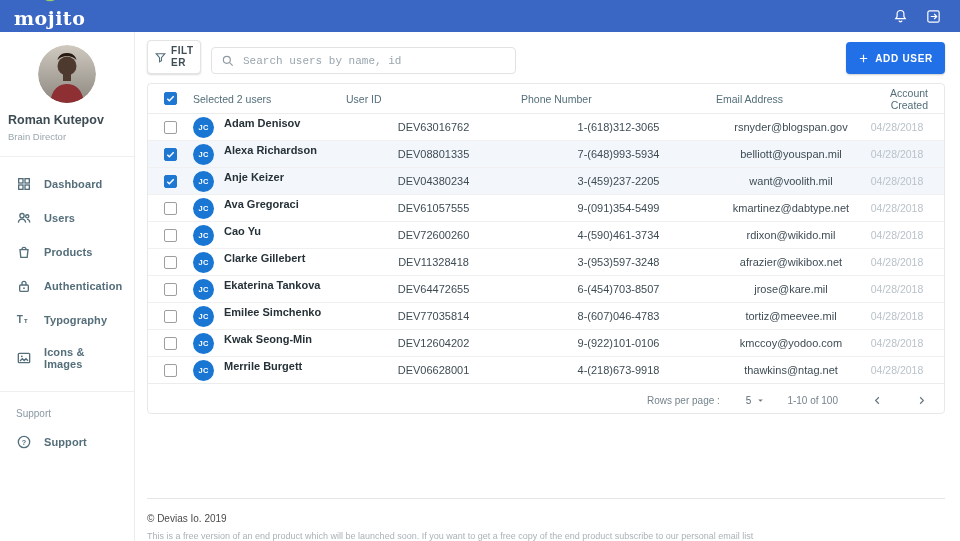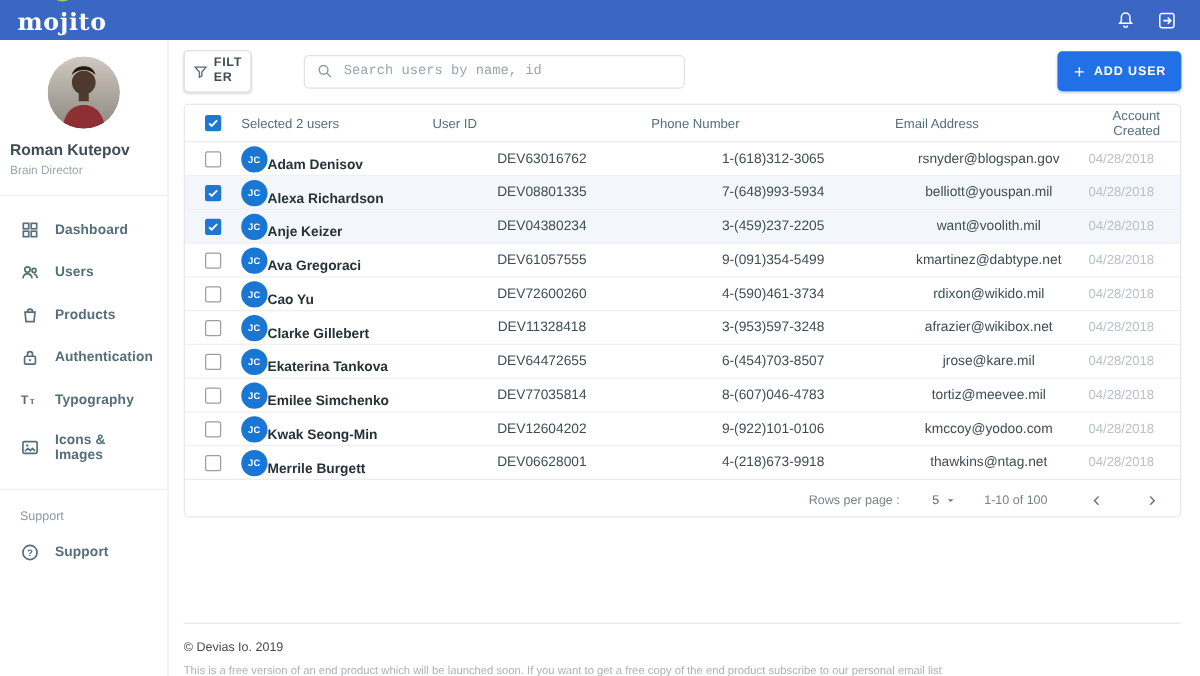--- a/index.html
+++ b/index.html
@@ -26,21 +26,21 @@
   .profile-name { font-size:12.5px; font-weight:bold; color:#3e4c54; margin-top:10px; }
   .profile-role { font-size:9.5px; color:#9aa7ae; margin-top:4px; }
   .nav { padding:10px 0 12px; border-bottom:1px solid #efefef; }
   .nav-item { display:flex; align-items:center; gap:12px; padding:9px 16px; cursor:pointer; }
   .nav-item .nav-icon { width:16px; height:16px; flex-shrink:0; display:inline-flex; }
   .nav-item .nav-label { font-size:11px; color:#546E7A; font-weight:bold; letter-spacing:.1px; }
   .nav-section-label { font-size:10px; color:#8aa; color:#8a99a3; padding:16px 16px 4px; }
   .nav-support { padding-top:2px; }
 
   
-  .toolbar { display:flex; align-items:center;gap:32px; }
+  .toolbar { display:flex; align-items:flex-end; }
   .filter-btn { width:54px; min-height:27px; background:#fff; border:1px solid #e3e3e3; border-radius:4px;
     box-shadow:0 1px 2px rgba(0,0,0,.14); display:flex; align-items:center; padding:4px 6px; gap:4px; cursor:pointer; }
   .filter-btn .filter-label { font-size:10px; font-weight:bold; color:#3e4c54; letter-spacing:.6px; line-height:1.2; word-break:break-all; text-align:left; }
   .search-box { margin-left:10px; width:305px; height:27px; border:1px solid #e2e2e2; border-radius:4px;
     display:flex; align-items:center; padding:0 9px; gap:8px; background:#fff; }
   .search-box input { border:none; outline:none; flex:1; font-size:11px; color:#37474F; font-family:Liberation Mono, monospace; }
   .search-box input::placeholder { color:#9aa5ad; }
   .add-user-btn { margin-left:auto; height:25px; background:#2170E8; color:#fff; border:none; border-radius:4px;
     font-size:10px; font-weight:bold; letter-spacing:.7px; display:flex; align-items:center; gap:6px; padding:16px 12px; cursor:pointer;
     box-shadow:0 1px 2px rgba(0,0,0,.2); font-family:"Liberation Sans",sans-serif; }
@@ -51,21 +51,21 @@
   .thead { height:30px; border-bottom:1px solid #ececec; }
   .thead .th { font-size:10.5px; color:#546E7A; }
   .th-date, .cell-date { text-align:right; padding-right:16px; }
   .tbody-row { height:27px; border-bottom:1px solid #f0f0f0; }
   .tbody-row:last-child { border-bottom:1px solid #ececec; }
   .tbody-row.selected { background:#F3F7FC; }
   .cell-check { display:flex; justify-content:center; }
   .checkbox { width:13px; height:13px; border:1.5px solid #9e9e9e; border-radius:2px; background:#fff; display:inline-flex; align-items:center; justify-content:center; cursor:pointer; }
   .checkbox.checked { background:#1E78D2; border-color:#1E78D2; }
   .checkbox svg { width:11px; height:11px; }
-  .cell-user { display:flex; align-items:flex-end; }
+  .cell-user { display:flex; align-items:flex-start; gap:10px; }
   .mini-avatar { width:21px; height:21px; border-radius:50%; background:#1976D2; color:#fff; font-size:7.5px; font-weight:bold;
     display:inline-flex; align-items:center; justify-content:center; letter-spacing:.3px; flex-shrink:0; }
   .cell-name { font-size:11px; font-weight:bold; color:#263238; }
   .cell { font-size:11px; color:#3e4c54;text-align:center; }
   .cell-date { font-size:10.5px; color:#b9c2c9; }
 
   
   .pagination { height:33px; display:flex; align-items:center; justify-content:flex-end; padding-right:14px; }
   .pg-label { font-size:10px; color:#75838c; }
   .pg-select { display:flex; align-items:center; gap:5px; margin-left:26px; cursor:pointer; }

